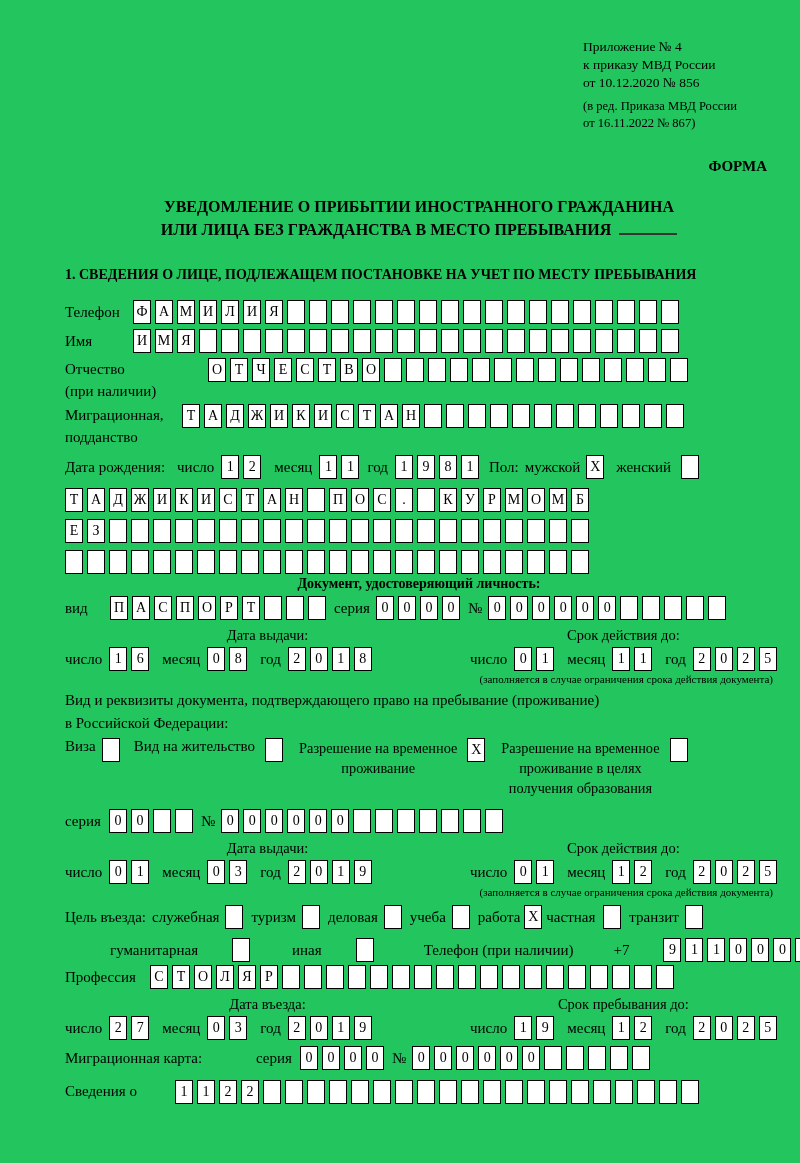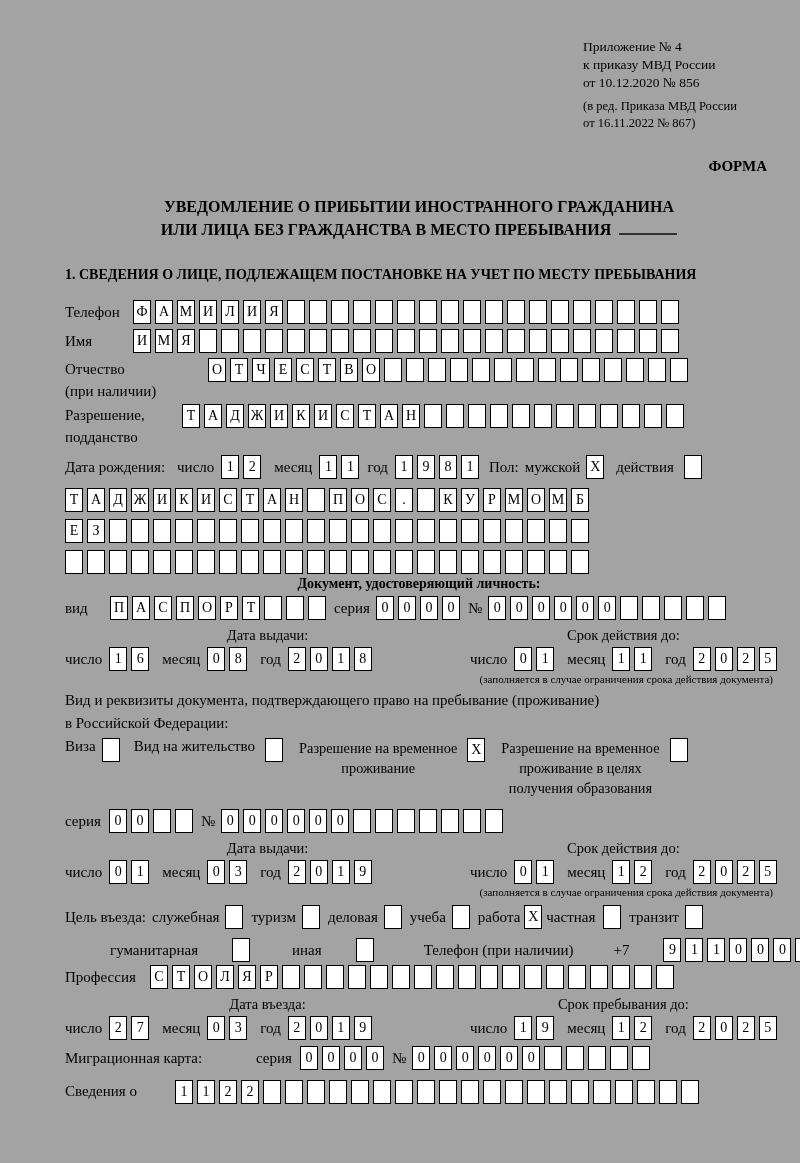--- a/index.html
+++ b/index.html
@@ -1,18 +1,18 @@
 <!DOCTYPE html>
 <html><head>
 <meta charset="utf-8">
 <style>
   * { margin:0; padding:0; box-sizing:border-box; }
   html,body { background:#ffffff; }
   body { width:800px; font-family:"Liberation Serif", serif; color:#000; }
-  .page { width:800px; height:1163px; padding:38px 27px 10px 65px; overflow:hidden; background:#a3a3a3; }
+  .page { width:800px; height:1163px; padding:38px 27px 10px 65px; overflow:hidden; background:#22c55e; }
 
   
   .hdr-block { margin-left:auto; width:190px; }
   .hdr-line { font-size:13.5px; line-height:1.35; }
   .hdr-line.small { font-size:12.6px; }
   .hdr-gap { height:5px; }
   .forma { text-align:right; font-weight:bold; font-size:15px; margin:26px 6px 0 0; }
 
   .title { text-align:center; font-weight:bold; font-size:16px; line-height:1.45; margin-top:20px; }
   .title-line { display:inline-block; width:58px; border-bottom:2.2px solid #333; height:0.85em; margin-left:8px; }
@@ -166,21 +166,21 @@
         <span class="cell"></span>
         <span class="cell"></span>
         <span class="cell"></span>
         <span class="cell"></span>
         <span class="cell"></span>
       </span>
   </div>
 
   <div class="frow top" style="margin-bottom:7px;">
     <span class="flabel-block lw117">
-      <div>Разрешение,</div>
+      <div>Миграционная,</div>
       <div>подданство</div>
     </span>
     <span class="boxes">
         <span class="cell">Т</span>
         <span class="cell">А</span>
         <span class="cell">Д</span>
         <span class="cell">Ж</span>
         <span class="cell">И</span>
         <span class="cell">К</span>
         <span class="cell">И</span>
@@ -220,21 +220,21 @@
         <span class="cell">1</span>
         <span class="cell">9</span>
         <span class="cell">8</span>
         <span class="cell">1</span>
       </span>
     <span class="flabel mr6">Пол:</span>
     <span class="flabel mr6">мужской</span>
     <span class="boxes mr12">
         <span class="cell">X</span>
       </span>
-    <span class="flabel mr10">действия</span>
+    <span class="flabel mr10">женский</span>
     <span class="boxes">
         <span class="cell"></span>
       </span>
   </div>
 
   <div class="frow top" style="margin-bottom:2px;">
     <span>
       <span class="boxes mbrow">
           <span class="cell">Т</span>
           <span class="cell">А</span>

